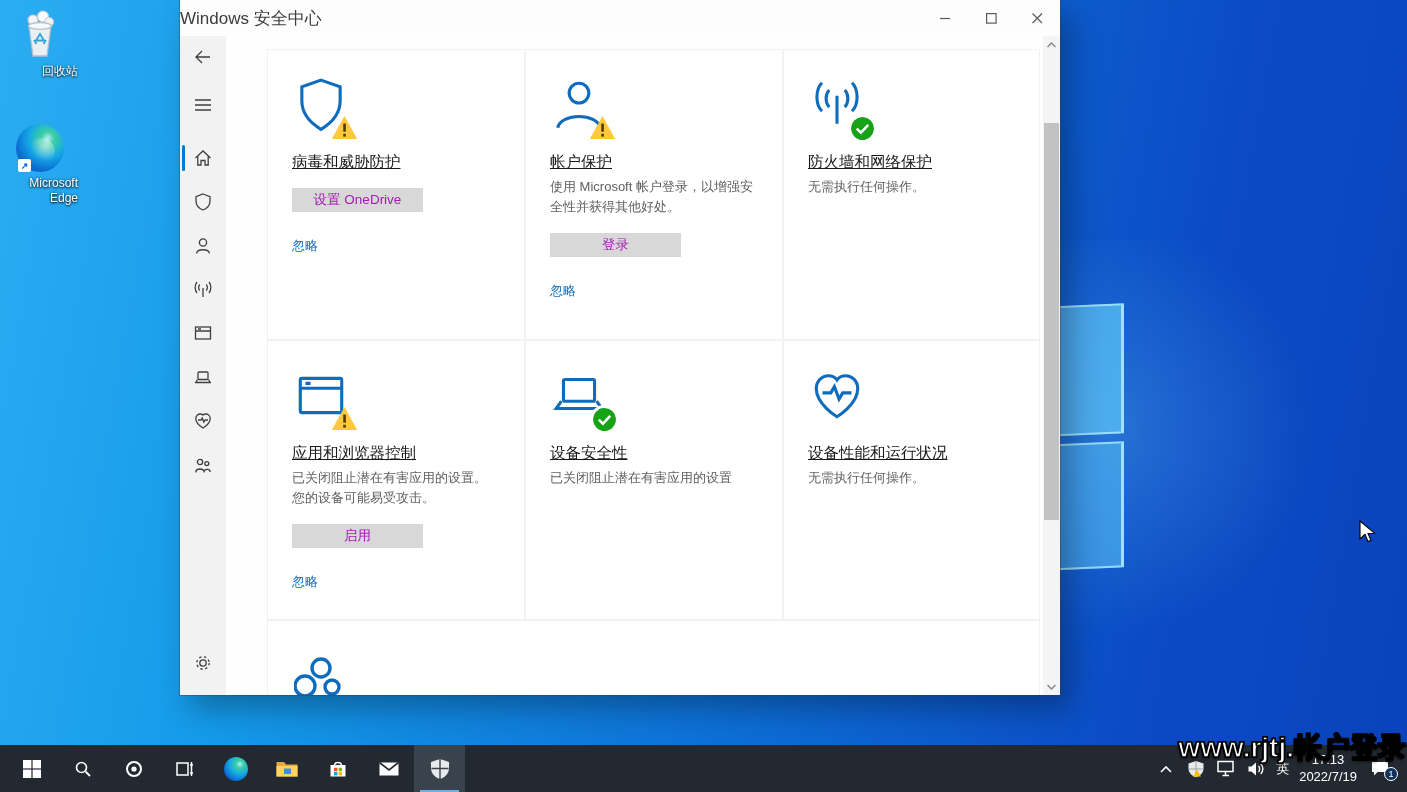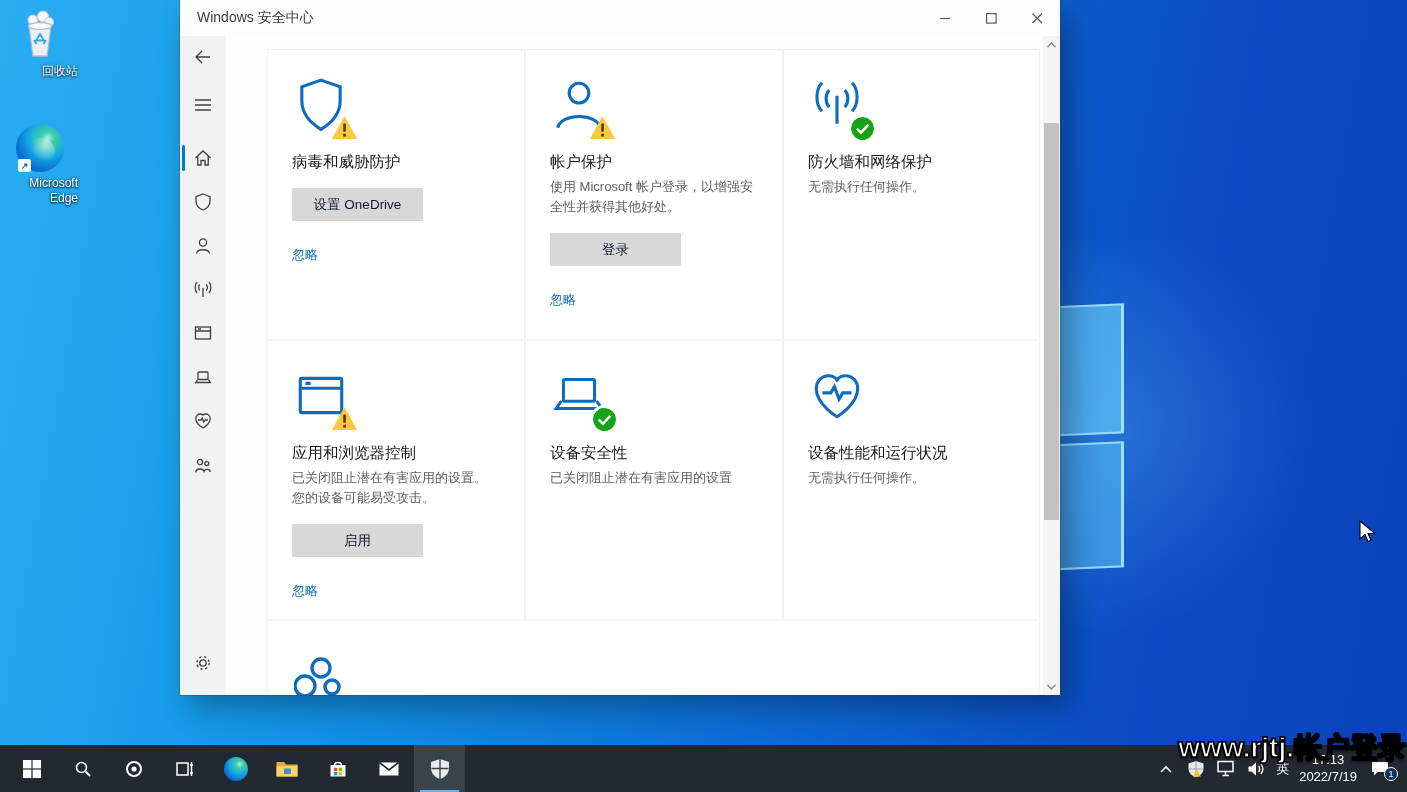--- a/index.html
+++ b/index.html
@@ -28,43 +28,43 @@
     background: radial-gradient(circle at 66% 30%, #b9ecff 0%, #3ed0a2 14%, #14a7e6 42%, #0b6fd2 68%, #0a48c0 100%); }
   .edge-ball::after { content:""; position:absolute; left:9px; top:14px; width:30px; height:26px; border-radius:50%;
     background: radial-gradient(circle at 70% 30%, rgba(255,255,255,.55), rgba(12,90,200,.0) 55%); }
   .shortcut { position:absolute; left:2px; bottom:0px; width:13px; height:13px; background:#fff; border-radius:2px;
     display:flex; align-items:center; justify-content:center; font-size:9px; color:#0b5cd5; font-weight:bold; }
 
   
   .win { position:absolute; left:180px; top:0; width:880px; height:695px; z-index:10; background:#fff;
     box-shadow: 0 0 0 1px rgba(60,60,60,.35), 10px 14px 28px rgba(0,0,0,.3); display:flex; flex-direction:column; }
   .titlebar { height:36px; background:#fdfdfd; display:flex; align-items:center; flex:0 0 36px; }
-  .titlebar .t { font-size:14px; color:#3c3c3c; padding-left:17px; flex:1; }
+  .titlebar .t { font-size:17px; color:#3c3c3c; flex:1; }
   .caption-btn { width:46px; height:36px; display:flex; align-items:center; justify-content:center; color:#5a5a5a; }
   .caption-btn svg { display:block; }
   .win-body { flex:1; display:flex; min-height:0; }
 
   .sidebar { width:46px; background:#f2f2f2; position:relative; flex:0 0 46px; }
   .nav-item { position:absolute; left:5px; width:36px; height:36px; display:flex; align-items:center; justify-content:center; }
   .nav-item svg { stroke:#3f3f3f; fill:none; stroke-width:1.3; }
   .accent-bar { position:absolute; left:2px; width:3px; height:26px; background:#0078d7; border-radius:2px; }
 
   .content { flex:1; position:relative; background:#fefefe; overflow:hidden; }
   .grid { position:absolute; left:41px; top:13px; width:773px; display:grid;
     grid-template-columns: 258px 258px 257px; grid-template-rows: 291px 280px; }
   .tile { background:#fff; border:1px solid #f2f2f2; padding:26px 28px 0 24px; position:relative; }
   .tile-icon { position:relative; width:62px; height:62px; margin-bottom:14px; }
   .tile-icon svg.main { stroke:#0f6cbd; fill:none; stroke-width:3; }
   .badge { position:absolute; }
   .badge.warn { right:-4px; bottom:-2px; }
   .badge.ok { right:-4px; bottom:-2px; border-radius:50%; box-shadow:0 0 0 3px #fff; }
-  .tile h3 { font-size:15.5px; font-weight:400; color:#191919; line-height:20px; }
+  .tile h3 { font-size:15.5px; font-weight:400; color:#191919; line-height:20px;text-decoration:underline; }
   .tile p { margin-top:5px; font-size:13px; color:#5f5f5f; line-height:20px; max-width:212px; }
-  .tile .btn { margin-top:16px; width:131px; height:33px; background:#d8d8d8; border:none;
-    font-size:13.5px; color:#0f172a; font-family:inherit; display:flex; align-items:center; justify-content:center; }
+  .tile .btn { margin-top:16px; width:131px; height:24px; background:#d8d8d8; border:none;
+    font-size:13.5px; color:#a21caf; font-family:inherit; display:flex; align-items:center; justify-content:center; }
   .tile .ignore { display:inline-block; margin-top:25px; font-size:13px; color:#0f6cbd; text-decoration:none; }
   .bottom-strip { position:absolute; left:41px; top:584px; width:773px; height:110px; background:#fff; border:1px solid #f2f2f2; }
   .bottom-strip svg { position:absolute; left:26px; top:34px; stroke:#0f6cbd; fill:none; stroke-width:3.4; }
 
   .vscroll { position:absolute; right:0; top:0; width:17px; height:659px; background:#f4f4f4; }
   .vscroll .arr { position:absolute; left:0; width:17px; height:17px; display:flex; align-items:center; justify-content:center; }
   .vscroll .arr svg { stroke:#8a8a8a; fill:none; stroke-width:1.5; }
   .vscroll .thumb { position:absolute; left:1px; top:87px; width:15px; height:397px; background:#c2c2c2; }
 
   

